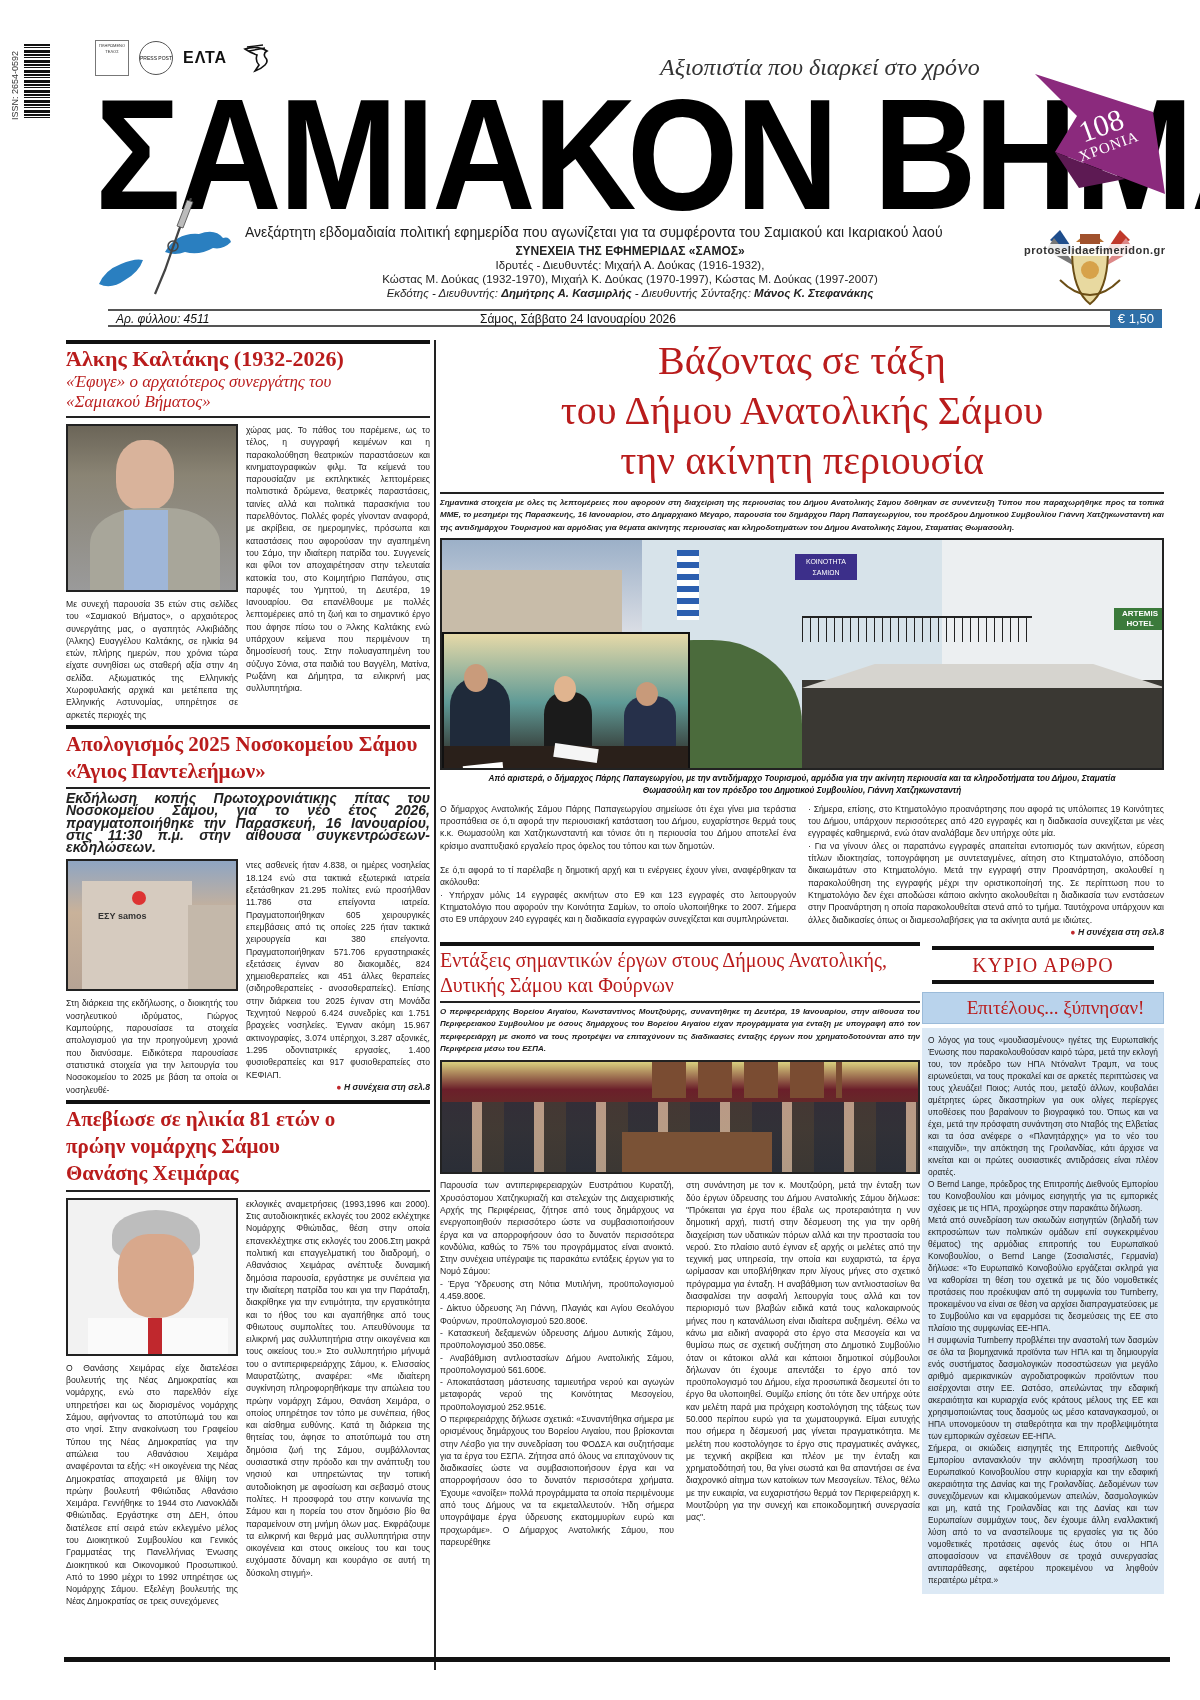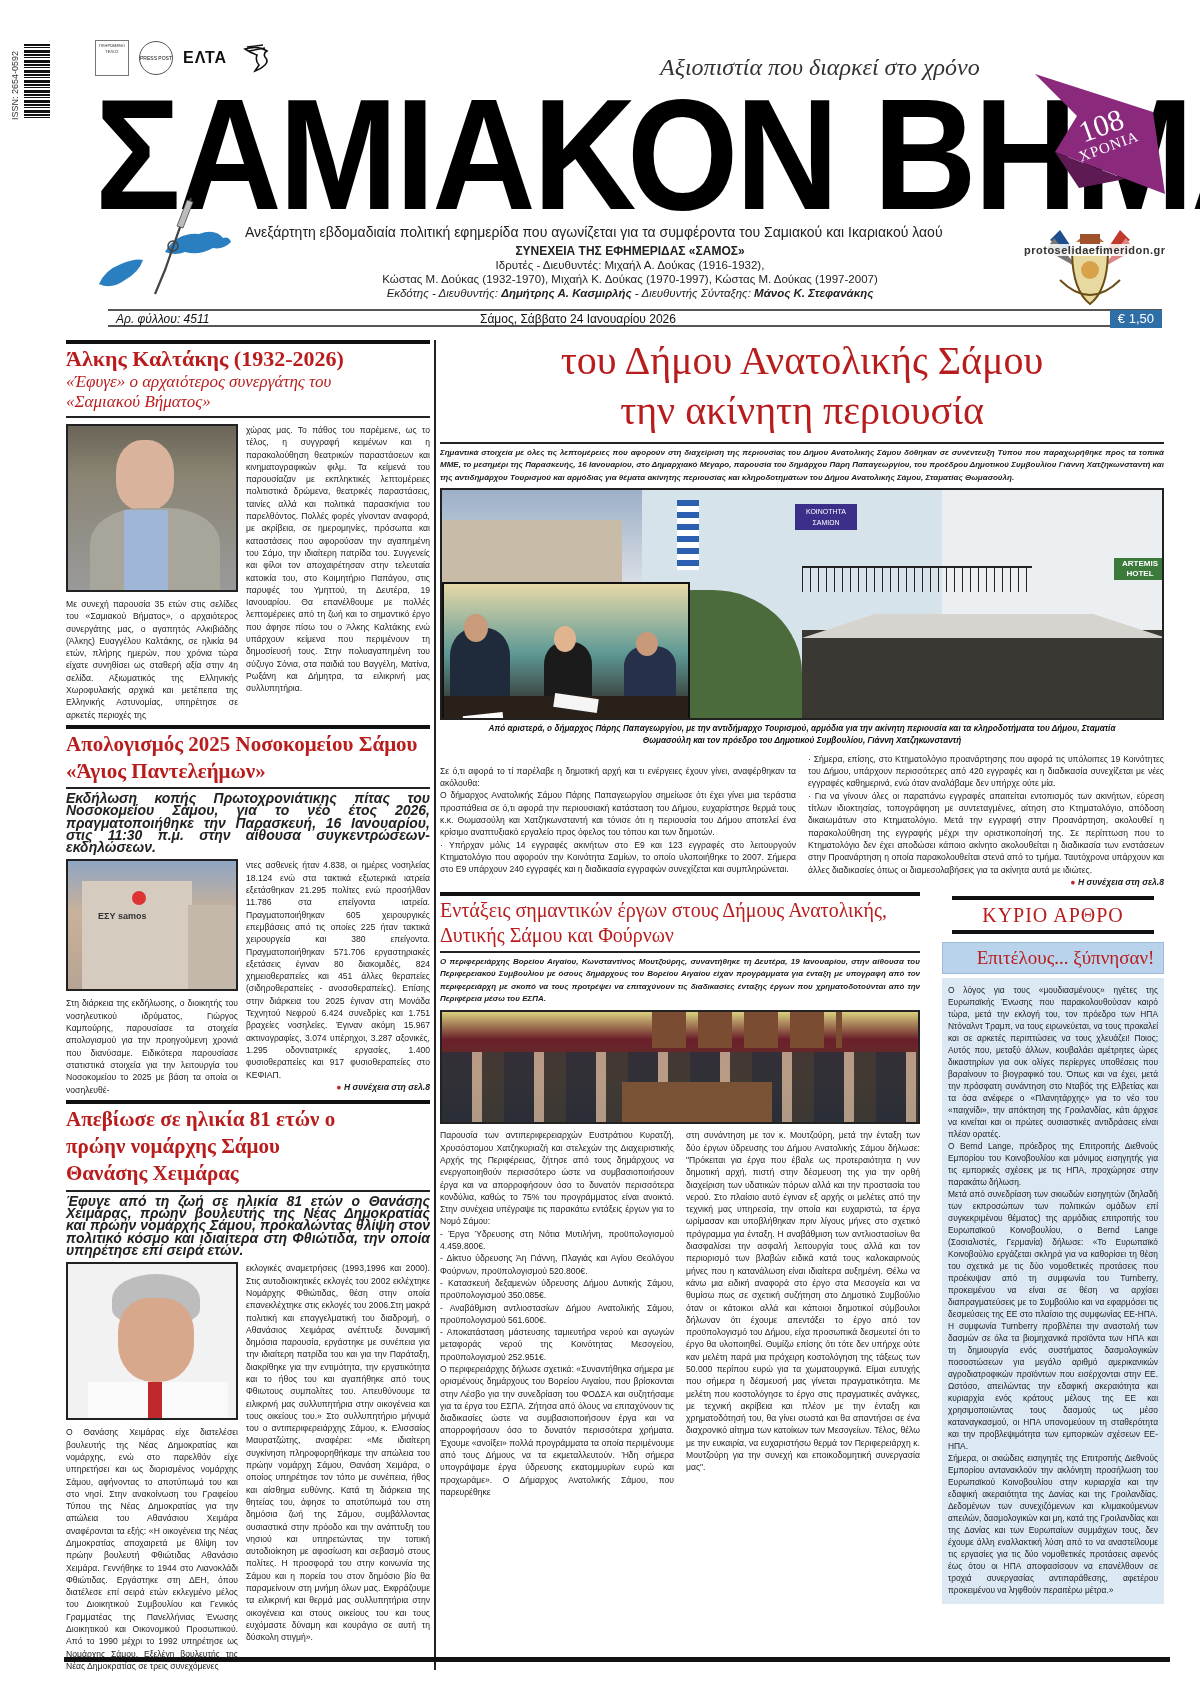--- a/index.html
+++ b/index.html
@@ -170,21 +170,20 @@
         <div class="body-txt">ντες ασθενείς ήταν 4.838, οι ημέρες νοσηλείας 18.124 ενώ στα τακτικά εξωτερικά ιατρεία εξετάσθηκαν 21.295 πολίτες ενώ προσήλθαν 11.786 στα επείγοντα ιατρεία. Πραγματοποιήθηκαν 605 χειρουργικές επεμβάσεις από τις οποίες 225 ήταν τακτικά χειρουργεία και 380 επείγοντα. Πραγματοποιήθηκαν 571.706 εργαστηριακές εξετάσεις έγιναν 80 διακομιδές, 824 χημειοθεραπείες και 451 άλλες θεραπείες (σιδηροθεραπείες - ανοσοθεραπείες). Επίσης στην διάρκεια του 2025 έγιναν στη Μονάδα Τεχνητού Νεφρού 6.424 συνεδρίες και 1.751 βραχείες νοσηλείες. Έγιναν ακόμη 15.967 ακτινογραφίες, 3.074 υπέρηχοι, 3.287 αξονικές, 1.295 οδοντιατρικές εργασίες, 1.400 φυσιοθεραπείες και 917 φυσιοθεραπείες στο ΚΕΦΙΑΠ.</div>
         <div class="body-txt cont-note" style="text-align:right;"><span class="dot">●</span> <span>Η συνέχεια στη σελ.8</span></div>
       </div>
     </div>
   </div>
 
   <div style="margin-top:4px;">
     <div class="rule-heavy"></div>
     <div class="serif-h" style="font-size:21px; font-weight:bold; line-height:27px; margin-top:2px; width:300px;">Απεβίωσε σε ηλικία 81 ετών ο πρώην νομάρχης Σάμου Θανάσης Χειμάρας</div>
     <div class="rule-thin" style="margin-top:3px;"></div>
-    <div class="lead" style="margin-top:3px;">Έφυγε από τη ζωή σε ηλικία 81 ετών ο Θανάσης Χειμάρας, πρώην βουλευτής της Νέας Δημοκρατίας και πρώην νομάρχης Σάμου, προκαλώντας θλίψη στον πολιτικό κόσμο και ιδιαίτερα στη Φθιώτιδα, την οποία υπηρέτησε επί σειρά ετών.</div>
     <div style="display:flex; gap:8px; margin-top:6px;">
       <div style="width:172px;">
         <div class="photo" style="width:172px; height:158px; background:#f2f2f2;">
           <div style="position:absolute;left:44px;top:10px;width:88px;height:50px;border-radius:50% 50% 30% 30%;background:#bdbdbd;"></div>
           <div style="position:absolute;left:50px;top:34px;width:76px;height:84px;border-radius:40% 40% 45% 45%;background:#d8a88c;"></div>
           <div style="position:absolute;left:20px;top:118px;width:140px;height:40px;background:#fafafa;"></div>
           <div style="position:absolute;left:80px;top:118px;width:14px;height:40px;background:#c0282d;"></div>
         </div>
         <div class="body-txt" style="margin-top:6px;">Ο Θανάσης Χειμάρας είχε διατελέσει βουλευτής της Νέας Δημοκρατίας και νομάρχης, ενώ στο παρελθόν είχε υπηρετήσει και ως διορισμένος νομάρχης Σάμου, αφήνοντας το αποτύπωμά του και στο νησί. Στην ανακοίνωση του Γραφείου Τύπου της Νέας Δημοκρατίας για την απώλεια του Αθανάσιου Χειμάρα αναφέρονται τα εξής: «Η οικογένεια της Νέας Δημοκρατίας αποχαιρετά με θλίψη τον πρώην βουλευτή Φθιώτιδας Αθανάσιο Χειμάρα. Γεννήθηκε το 1944 στο Λιανοκλάδι Φθιώτιδας. Εργάστηκε στη ΔΕΗ, όπου διατέλεσε επί σειρά ετών εκλεγμένο μέλος του Διοικητικού Συμβουλίου και Γενικός Γραμματέας της Πανελλήνιας Ένωσης Διοικητικού και Οικονομικού Προσωπικού. Από το 1990 μέχρι το 1992 υπηρέτησε ως Νομάρχης Σάμου. Εξελέγη βουλευτής της Νέας Δημοκρατίας σε τρεις συνεχόμενες</div>
       </div>
@@ -192,20 +191,21 @@
     </div>
   </div>
 </div>
 
 <div class="vdiv"></div>
 
 <div class="col main">
 
   <div>
     <div class="serif-h" style="text-align:center; font-size:40px; line-height:50px; margin-top:-4px;">
+      <div>Βάζοντας σε τάξη</div>
       <div>του Δήμου Ανατολικής Σάμου</div>
       <div>την ακίνητη περιουσία</div>
     </div>
     <div class="rule-thin" style="margin-top:6px;"></div>
     <div class="lead" style="margin-top:3px; font-size:8px;">Σημαντικά στοιχεία με όλες τις λεπτομέρειες που αφορούν στη διαχείριση της περιουσίας του Δήμου Ανατολικής Σάμου δόθηκαν σε συνέντευξη Τύπου που παραχωρήθηκε προς τα τοπικά ΜΜΕ, το μεσημέρι της Παρασκευής, 16 Ιανουαρίου, στο Δημαρχιακό Μέγαρο, παρουσία του δημάρχου Πάρη Παπαγεωργίου, του προέδρου Δημοτικού Συμβουλίου Γιάννη Χατζηκωνσταντή και της αντιδημάρχου Τουρισμού και αρμόδιας για θέματα ακίνητης περιουσίας και κληροδοτημάτων του Δήμου Ανατολικής Σάμου, Σταματίας Θωμασούλη.</div>
 
     <div class="photo" style="margin-top:4px; height:232px; background:linear-gradient(180deg,#9cb0c8 0%,#d9dde4 40%,#bfc3c7 100%);">
       <div style="position:absolute;left:0;top:30px;width:180px;height:150px;background:#c8bca9;"></div>
       <div style="position:absolute;left:200px;top:0;width:300px;height:170px;background:#d7e3ea;"></div>
       <div style="position:absolute;left:500px;top:0;width:224px;height:268px;background:#eceff1;"></div>
@@ -225,33 +225,33 @@
         <div style="position:absolute;left:192px;top:48px;width:22px;height:24px;background:#c89a7a;border-radius:50%;"></div>
         <div style="position:absolute;left:0;top:112px;width:248px;height:64px;background:#2a201a;"></div>
         <div style="position:absolute;left:20px;top:130px;width:40px;height:26px;background:#fff;transform:rotate(-6deg);"></div>
         <div style="position:absolute;left:110px;top:112px;width:44px;height:14px;background:#f5f5f5;transform:rotate(8deg);"></div>
       </div>
     </div>
     <div style="text-align:center; font-size:8.2px; line-height:12px; font-style:italic; font-weight:bold; margin-top:3px; padding:0 40px;">Από αριστερά, ο δήμαρχος Πάρης Παπαγεωργίου, με την αντιδήμαρχο Τουρισμού, αρμόδια για την ακίνητη περιουσία και τα κληροδοτήματα του Δήμου, Σταματία Θωμασούλη και τον πρόεδρο του Δημοτικού Συμβουλίου, Γιάννη Χατζηκωνσταντή</div>
 
     <div style="display:flex; gap:12px; margin-top:6px;">
       <div style="flex:1;">
+        <div class="body-txt">Ο δήμαρχος Ανατολικής Σάμου Πάρης Παπαγεωργίου σημείωσε ότι έχει γίνει μια τεράστια προσπάθεια σε ό,τι αφορά την περιουσιακή κατάσταση του Δήμου, ευχαρίστησε θερμά τους κ.κ. Θωμασούλη και Χατζηκωνσταντή και τόνισε ότι η περιουσία του Δήμου αποτελεί ένα κρίσιμο αναπτυξιακό εργαλείο προς όφελος του τόπου και των δημοτών.</div>
         <div class="body-txt" style="margin-top:12px;">Σε ό,τι αφορά το τί παρέλαβε η δημοτική αρχή και τι ενέργειες έχουν γίνει, αναφέρθηκαν τα ακόλουθα:</div>
-        <div class="body-txt">Ο δήμαρχος Ανατολικής Σάμου Πάρης Παπαγεωργίου σημείωσε ότι έχει γίνει μια τεράστια προσπάθεια σε ό,τι αφορά την περιουσιακή κατάσταση του Δήμου, ευχαρίστησε θερμά τους κ.κ. Θωμασούλη και Χατζηκωνσταντή και τόνισε ότι η περιουσία του Δήμου αποτελεί ένα κρίσιμο αναπτυξιακό εργαλείο προς όφελος του τόπου και των δημοτών.</div>
         <div class="body-txt">· Υπήρχαν μόλις 14 εγγραφές ακινήτων στο Ε9 και 123 εγγραφές στο λειτουργούν Κτηματολόγιο που αφορούν την Κοινότητα Σαμίων, το οποίο υλοποιήθηκε το 2007. Σήμερα στο Ε9 υπάρχουν 240 εγγραφές και η διαδικασία εγγραφών συνεχίζεται και συμπληρώνεται.</div>
       </div>
       <div style="flex:1;">
         <div class="body-txt">· Σήμερα, επίσης, στο Κτηματολόγιο προανάρτησης που αφορά τις υπόλοιπες 19 Κοινότητες του Δήμου, υπάρχουν περισσότερες από 420 εγγραφές και η διαδικασία συνεχίζεται με νέες εγγραφές καθημερινά, ενώ όταν αναλάβαμε δεν υπήρχε ούτε μία.</div>
         <div class="body-txt">· Για να γίνουν όλες οι παραπάνω εγγραφές απαιτείται εντοπισμός των ακινήτων, εύρεση τίτλων ιδιοκτησίας, τοπογράφηση με συντεταγμένες, αίτηση στο Κτηματολόγιο, απόδοση δικαιωμάτων στο Κτηματολόγιο. Μετά την εγγραφή στην Προανάρτηση, ακολουθεί η παρακολούθηση της εγγραφής μέχρι την οριστικοποίησή της. Σε περίπτωση που το Κτηματολόγιο δεν έχει αποδώσει κάποιο ακίνητο ακολουθείται η διαδικασία των ενστάσεων στην Προανάρτηση η οποία παρακολουθείται στενά από το τμήμα. Ταυτόχρονα υπάρχουν και άλλες διαδικασίες όπως οι διαμεσολαβήσεις για τα ακίνητα αυτά με ιδιώτες.</div>
         <div class="body-txt cont-note" style="text-align:right;"><span class="dot">●</span> <span>Η συνέχεια στη σελ.8</span></div>
       </div>
     </div>
   </div>
 
-  <div style="display:flex; gap:22px; margin-top:4px;">
+  <div style="display:flex; gap:2px; margin-top:4px;">
 
     <div style="width:480px;">
       <div class="rule-heavy"></div>
       <div class="serif-h" style="font-size:20px; line-height:25px; margin-top:2px;">Εντάξεις σημαντικών έργων στους Δήμους Ανατολικής, Δυτικής Σάμου και Φούρνων</div>
       <div class="rule-thin" style="margin-top:3px;"></div>
       <div class="lead" style="margin-top:3px; font-size:8px;">Ο περιφερειάρχης Βορείου Αιγαίου, Κωνσταντίνος Μουτζούρης, συναντήθηκε τη Δευτέρα, 19 Ιανουαρίου, στην αίθουσα του Περιφερειακού Συμβουλίου με όσους δημάρχους του Βορείου Αιγαίου είχαν προγράμματα για ένταξη με υπογραφή από τον περιφερειάρχη με σκοπό να τους προτρέψει να επιταχύνουν τις διαδικασίες ένταξης έργων που χρηματοδοτούνται από την Περιφέρεια μέσω του ΕΣΠΑ.</div>
       <div class="photo" style="margin-top:5px; height:114px; background:linear-gradient(180deg,#d9cf7e 0%,#6b1f2a 25%,#5c3b26 60%,#2b2622 100%);">
         <div style="position:absolute;left:210px;top:0;width:190px;height:36px;background:repeating-linear-gradient(90deg,#7a4c32 0 34px,transparent 34px 46px);"></div>
         <div style="position:absolute;left:0;top:40px;width:480px;height:74px;background:repeating-linear-gradient(90deg,#2a2f3a 0 30px,#c8ad96 30px 40px,#3e3a36 40px 62px);opacity:0.85;"></div>
         <div style="position:absolute;left:180px;top:70px;width:150px;height:44px;background:#7a5236;"></div>

